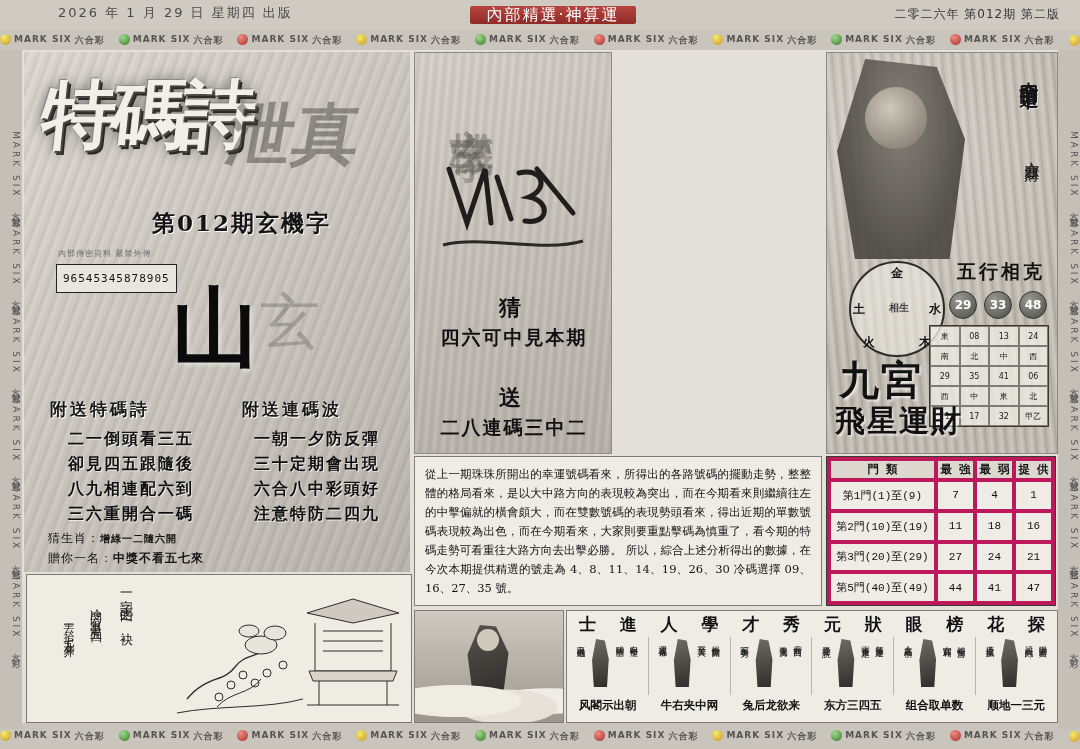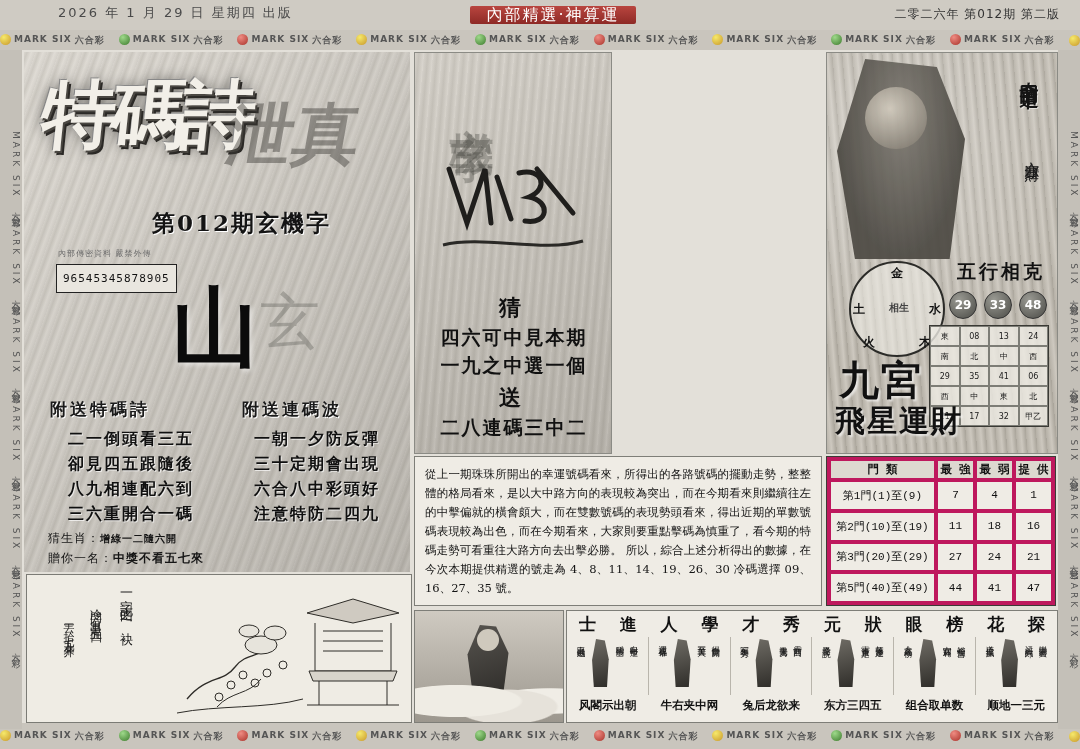--- a/index.html
+++ b/index.html
@@ -630,21 +630,20 @@
         <g stroke="#1f1e1c" fill="none" stroke-width="5" stroke-linecap="round">
           <path d="M16 20 L34 74 L52 20 L58 74"></path>
           <path d="M64 28 L78 70"></path>
           <path d="M86 24 C110 18 116 40 96 48 C118 52 116 76 92 72"></path>
           <path d="M104 20 L140 64"></path>
         </g>
         <path d="M10 96 C50 86 110 104 150 92" stroke="#2a2926" stroke-width="3" fill="none"></path>
       </svg>
       <div class="guess">猜</div>
       <div class="ml1">四六可中見本期</div>
-      <div class="ml2">一九之中選一個</div>
       <div class="song">送</div>
       <div class="ml3">二八連碼三中二</div>
     </div>
 
 
     <div class="godpanel">
       <div class="godfig"></div>
       <div class="godtitle">奇門遁甲</div>
       <div class="godtitle2">六合運財</div>
 

